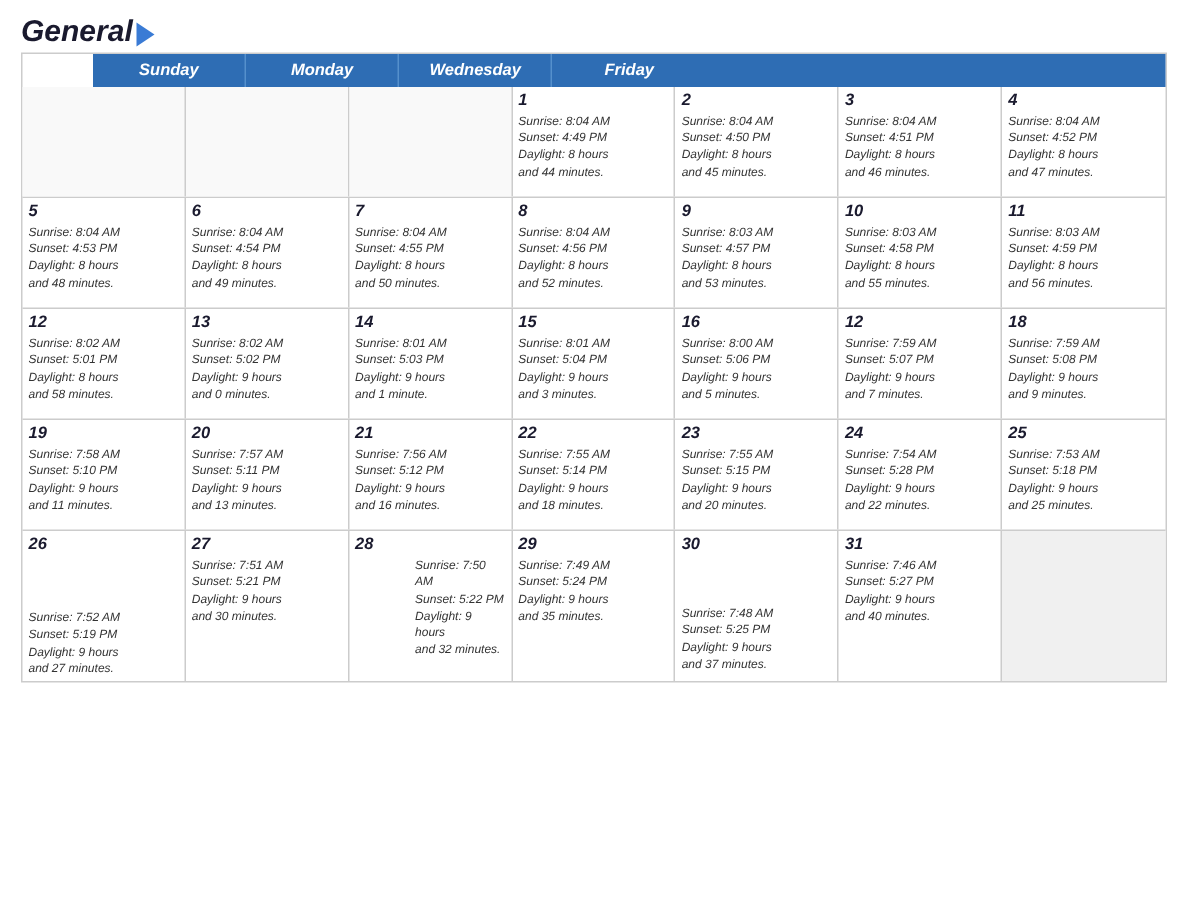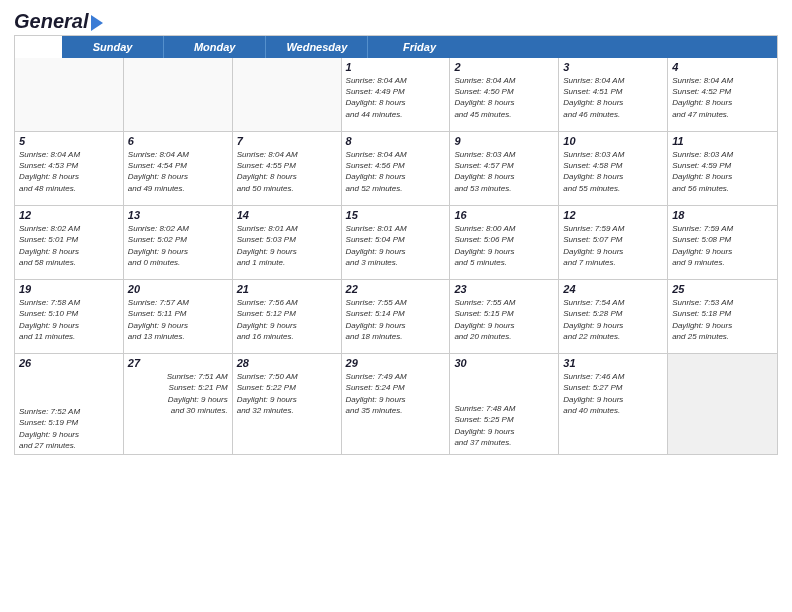--- a/index.html
+++ b/index.html
@@ -316,28 +316,28 @@
         <div class="cal-row">
           <div class="cal-cell">
             <span class="day-num">26</span>
             <div class="cell-text" style="white-space: pre-line; margin-top: 37px;">Sunrise: 7:52 AM
 Sunset: 5:19 PM
 Daylight: 9 hours
 and 27 minutes.</div>
           </div>
           <div class="cal-cell">
             <span class="day-num">27</span>
-            <div class="cell-text" style="white-space: pre-line; text-align: right;">Sunrise: 7:51 AM
+            <div class="cell-text" style="white-space: pre-line;">Sunrise: 7:51 AM
 Sunset: 5:21 PM
 Daylight: 9 hours
 and 30 minutes.</div>
           </div>
           <div class="cal-cell">
             <span class="day-num">28</span>
-            <div class="cell-text" style="white-space: pre-line;">Sunrise: 7:50 AM
+            <div class="cell-text" style="white-space: pre-line; margin-left: 40px;">Sunrise: 7:50 AM
 Sunset: 5:22 PM
 Daylight: 9 hours
 and 32 minutes.</div>
           </div>
           <div class="cal-cell">
             <span class="day-num">29</span>
             <div class="cell-text" style="white-space: pre-line;">Sunrise: 7:49 AM
 Sunset: 5:24 PM
 Daylight: 9 hours
 and 35 minutes.</div>

